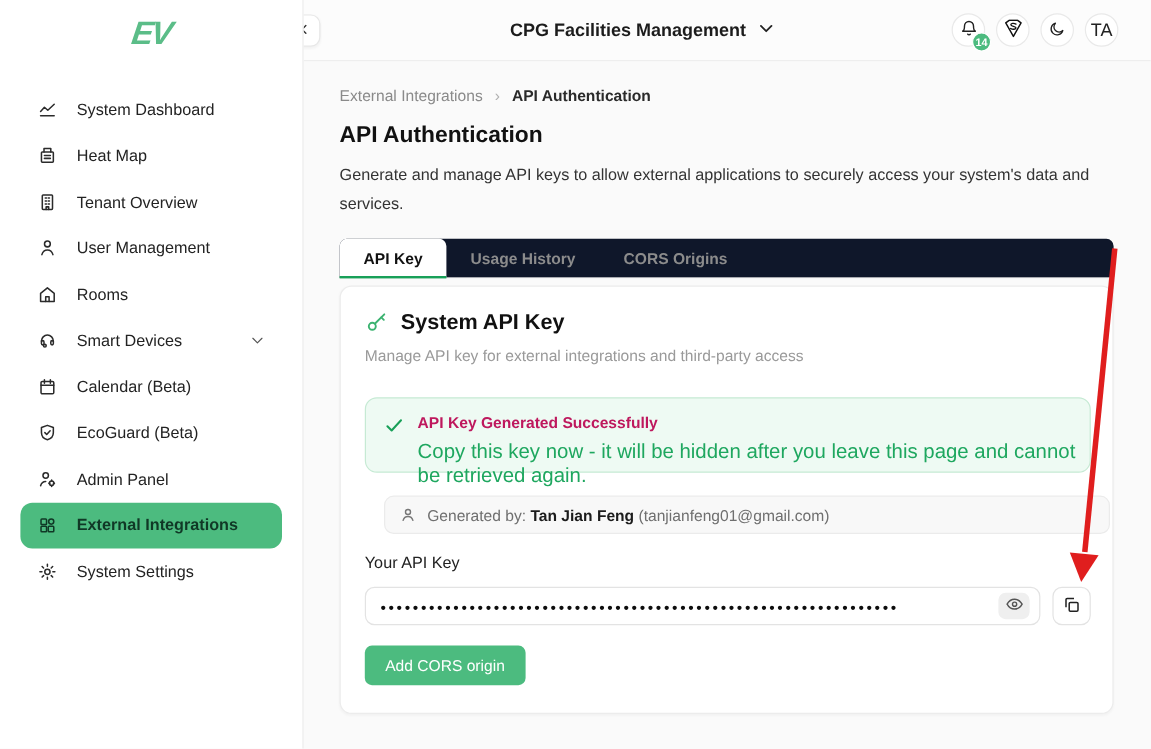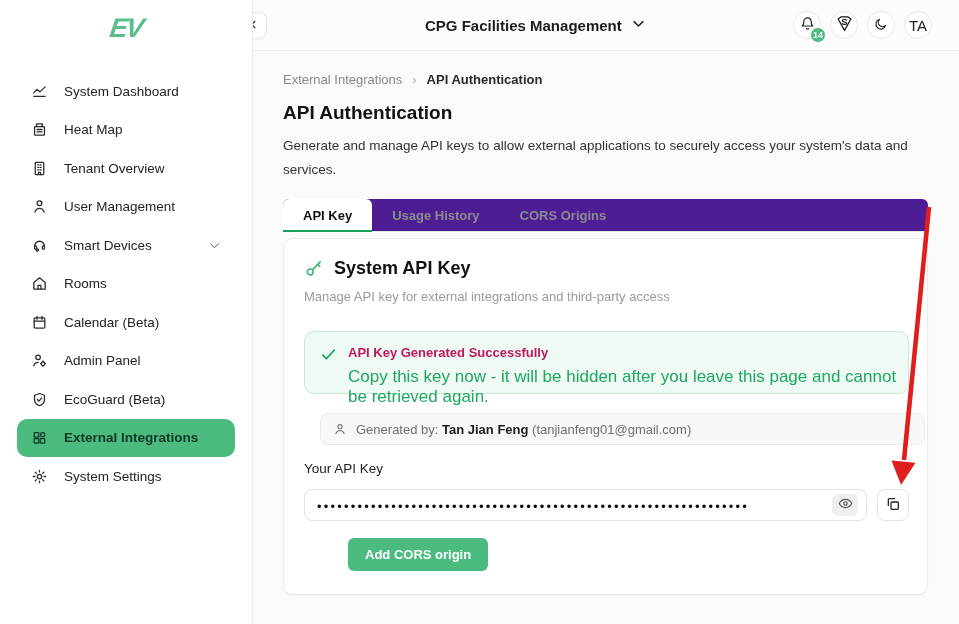--- a/index.html
+++ b/index.html
@@ -31,21 +31,21 @@
 
   
   .content { position:absolute; left:253px; top:51px; right:0; bottom:0; background:#fafafa; }
   .breadcrumb { position:absolute; left:30px; top:21px; font-size:13px; display:flex; gap:10px; align-items:center; }
   .bc-parent { color:#8a8a8a; cursor:pointer; }
   .bc-sep { color:#b0b0b0; }
   .bc-current { color:#2a2a2a; font-weight:600; }
   .page-title { position:absolute; left:30px; top:51px; font-size:19px; font-weight:700; color:#111; }
   .page-desc { position:absolute; left:30px; top:83px; width:650px; font-size:13.5px; line-height:1.75; color:#333; }
 
-  .tabbar { position:absolute; left:30px; top:148px; width:645px; height:33px; background:#4c1d95; border-bottom:1px solid #e6e6e6; border-radius:6px 6px 0 0; display:flex; }
+  .tabbar { position:absolute; left:30px; top:148px; width:645px; height:33px; background:#0f172a; border-bottom:1px solid #e6e6e6; border-radius:6px 6px 0 0; display:flex; }
   .tab { padding:0 20px; display:flex; align-items:center; font-size:13px; font-weight:600; color:#8c8c8c; cursor:pointer; position:relative; }
   .tab.active { background:#ffffff; color:#111; border-radius:6px 6px 0 0; }
   .tab.active::after { content:""; position:absolute; left:0; right:0; bottom:-1px; height:2px; background:#18a058; }
 
   .card { position:absolute; left:30px; top:187px; width:645px; height:357px; background:#fff; border:1px solid #ececec; border-radius:10px; box-shadow:0 1px 2px rgba(0,0,0,.03); }
   .card-title-row { position:absolute; left:20px; top:19px; display:flex; align-items:center; gap:10px; }
   .key-icon { color:#3cb371; display:flex; }
   .card-title { font-size:18px; font-weight:700; color:#111; }
   .card-sub { position:absolute; left:20px; top:50px; font-size:13px; color:#9a9a9a; }
 
@@ -57,21 +57,21 @@
   .genbar { position:absolute; left:36px; top:174px; width:605px; height:32px; background:#f8f8f8; border:1px solid #ebebeb; border-radius:8px; display:flex; align-items:center; padding:0 12px; gap:9px; }
   .genbar .gb-icon { color:#777; display:flex; }
   .gb-text { font-size:13px; color:#6f6f6f; }
   .gb-text b { color:#1c1c1c; font-weight:700; }
 
   .field-label { position:absolute; left:20px; top:222px; font-size:13.5px; font-weight:500; color:#222; }
   .key-input { position:absolute; left:20px; top:250px; width:563px; height:32px; background:#fff; border:1px solid #e3e3e3; border-radius:8px; display:flex; align-items:center; padding:0 8px 0 12px; }
   .key-dots { flex:1; font-size:13px; letter-spacing:2.2px; color:#0d0d0d; white-space:nowrap; overflow:hidden; margin-top:3px; }
   .eye-btn { width:26px; height:22px; border-radius:6px; background:#efefef; border:none; display:flex; align-items:center; justify-content:center; color:#555; cursor:pointer; flex:0 0 26px; }
   .copy-btn { position:absolute; left:593px; top:250px; width:32px; height:32px; background:#fff; border:1px solid #e3e3e3; border-radius:8px; display:flex; align-items:center; justify-content:center; color:#222; cursor:pointer; }
-  .cors-btn { position:absolute; left:20px; top:299px; height:33px; padding:0 17px; background:#4cbb7f; color:#fff; font-size:13px; font-weight:700; border:none; border-radius:6px; cursor:pointer; font-family:inherit;margin-left:44px; }
+  .cors-btn { position:absolute; left:20px; top:299px; height:33px; padding:0 17px; background:#4cbb7f; color:#fff; font-size:13px; font-weight:400; border:none; border-radius:6px; cursor:pointer; font-family:inherit; }
 
   .arrow-overlay { position:absolute; left:0; top:0; width:959px; height:624px; pointer-events:none; z-index:5; }
 </style>
 </head>
 <body>
 
 <aside class="sidebar">
   <div class="logo">
     <span class="logo-text">EV</span>
   </div>
@@ -108,69 +108,69 @@
           <svg width="17" height="17" viewBox="0 0 24 24" fill="none" stroke="currentColor" stroke-width="1.8" stroke-linecap="round" stroke-linejoin="round">
             <circle cx="12" cy="7.5" r="3.4"></circle>
             <path d="M5.5 20c1.1-3.8 3.7-5.4 6.5-5.4s5.4 1.6 6.5 5.4"></path>
           </svg>
         </span>
         <span class="nv-label">User Management</span>
       </div>
       <div class="nav-item">
         <span class="nv-icon">
           <svg width="17" height="17" viewBox="0 0 24 24" fill="none" stroke="currentColor" stroke-width="1.8" stroke-linecap="round" stroke-linejoin="round">
+            <path d="M4 10.5 12 4l8 6.5V20H4z"></path>
+            <path d="M10 20v-5.5h4V20"></path>
+          </svg>
+        </span>
+        <span class="nv-label">Rooms</span>
+      </div>
+      <div class="nav-item">
+        <span class="nv-icon">
+          <svg width="17" height="17" viewBox="0 0 24 24" fill="none" stroke="currentColor" stroke-width="1.8" stroke-linecap="round" stroke-linejoin="round">
             <path d="M5 13a7 7 0 0 1 14 0"></path>
             <path d="M5 13v3a1.5 1.5 0 0 0 3 0v-2a1.5 1.5 0 0 0-3 0M19 13v3a1.5 1.5 0 0 1-3 0v-2a1.5 1.5 0 0 1 3 0"></path>
             <circle cx="9" cy="18.5" r="1.6"></circle>
           </svg>
         </span>
         <span class="nv-label">Smart Devices</span>
         <span class="nv-caret">
           <svg width="13" height="13" viewBox="0 0 24 24" fill="none" stroke="currentColor" stroke-width="1.8" stroke-linecap="round" stroke-linejoin="round">
             <polyline points="5 9 12 16 19 9"></polyline>
           </svg>
         </span>
       </div>
       <div class="nav-item">
         <span class="nv-icon">
           <svg width="17" height="17" viewBox="0 0 24 24" fill="none" stroke="currentColor" stroke-width="1.8" stroke-linecap="round" stroke-linejoin="round">
-            <path d="M4 10.5 12 4l8 6.5V20H4z"></path>
-            <path d="M10 20v-5.5h4V20"></path>
-          </svg>
-        </span>
-        <span class="nv-label">Rooms</span>
-      </div>
-      <div class="nav-item">
-        <span class="nv-icon">
-          <svg width="17" height="17" viewBox="0 0 24 24" fill="none" stroke="currentColor" stroke-width="1.8" stroke-linecap="round" stroke-linejoin="round">
             <rect x="4.5" y="5.5" width="15" height="14.5" rx="1.5"></rect>
             <path d="M4.5 10h15M8.5 3.5v4M15.5 3.5v4"></path>
           </svg>
         </span>
         <span class="nv-label">Calendar (Beta)</span>
+      </div>
+      <div class="nav-item">
+        <span class="nv-icon">
+          <svg width="17" height="17" viewBox="0 0 24 24" fill="none" stroke="currentColor" stroke-width="1.8" stroke-linecap="round" stroke-linejoin="round">
+            <path d="M12 3.5 5 6v6c0 4.5 3 7.5 7 8.5 4-1 7-4 7-8.5V6z"></path>
+            <polyline points="9 12 11.2 14.2 15.2 9.8"></polyline>
+          </svg>
+        </span>
+        <span class="nv-label">EcoGuard (Beta)</span>
       </div>
       <div class="nav-item">
         <span class="nv-icon">
           <svg width="17" height="17" viewBox="0 0 24 24" fill="none" stroke="currentColor" stroke-width="1.8" stroke-linecap="round" stroke-linejoin="round">
             <circle cx="10" cy="7.5" r="3.2"></circle>
             <path d="M4 19.5c1-3.5 3.4-5 6-5"></path>
             <circle cx="17" cy="16.5" r="2.6"></circle>
             <path d="M17 12.7v1.2M17 19.1v1.2M13.7 16.5h1.2M19.1 16.5h1.2"></path>
           </svg>
         </span>
         <span class="nv-label">Admin Panel</span>
-      </div>
-      <div class="nav-item">
-        <span class="nv-icon">
-          <svg width="17" height="17" viewBox="0 0 24 24" fill="none" stroke="currentColor" stroke-width="1.8" stroke-linecap="round" stroke-linejoin="round">
-            <path d="M12 3.5 5 6v6c0 4.5 3 7.5 7 8.5 4-1 7-4 7-8.5V6z"></path>
-            <polyline points="9 12 11.2 14.2 15.2 9.8"></polyline>
-          </svg>
-        </span>
-        <span class="nv-label">EcoGuard (Beta)</span>
       </div>
       <div class="nav-item active">
         <span class="nv-icon">
           <svg width="17" height="17" viewBox="0 0 24 24" fill="none" stroke="currentColor" stroke-width="1.8" stroke-linecap="round" stroke-linejoin="round">
             <rect x="4.5" y="5" width="6.5" height="6.5" rx="1"></rect>
             <rect x="4.5" y="13.5" width="6.5" height="6.5" rx="1"></rect>
             <rect x="13" y="13.5" width="6.5" height="6.5" rx="1"></rect>
             <circle cx="16.5" cy="8" r="3"></circle>
           </svg>
         </span>

